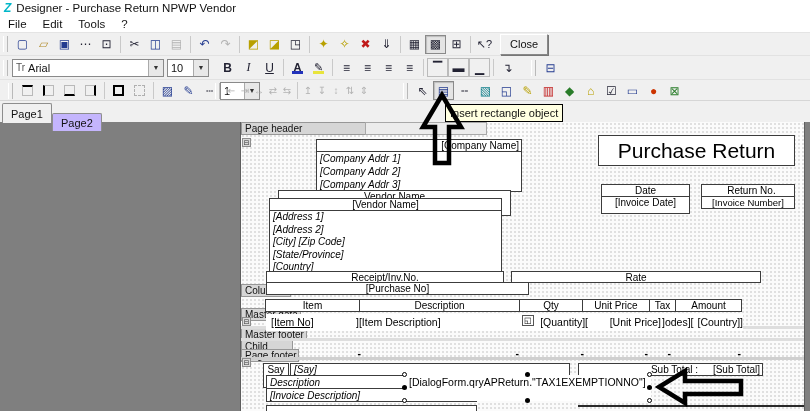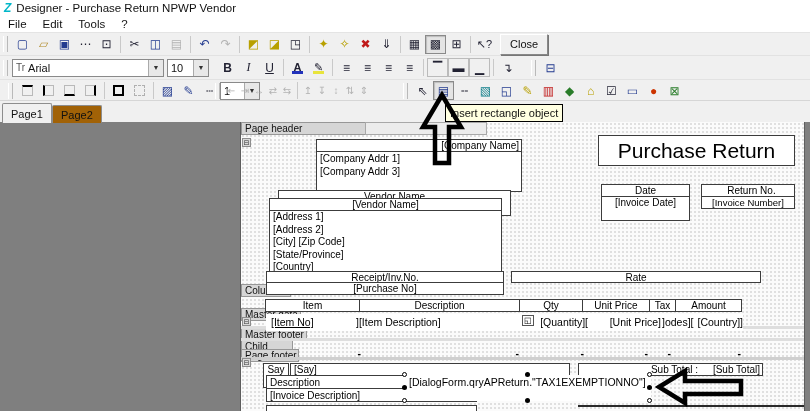--- a/index.html
+++ b/index.html
@@ -39,30 +39,30 @@
   .frm.l{border-left:2px solid #000;}
   .frm.b{border-bottom:2px solid #000;}
   .frm.r{border-right:2px solid #000;}
   .frm.all{border:2px solid #000;}
   .frm.none{border:1px dashed #b0b0b0;}
   .boxed{border:1px solid #bbb;}
   
   #tabbar{left:0;top:101px;width:810px;height:21px;background:#f0f0f0;border-bottom:1px solid #9a9a9a;}
   .tab{position:absolute;font-size:11px;color:#111;border:1px solid #8d8d8d;border-bottom:none;border-radius:2px 2px 0 0;padding:0 8px;display:flex;align-items:center;background:#f0f0f0;}
   .tab.active{left:2px;top:2px;height:19px;z-index:2;}
-  .tab.inactive{left:52px;top:4px;height:17px;background:#a16207;z-index:1;}
+  .tab.inactive{left:52px;top:12px;height:17px;background:#c4b5fd;z-index:1;}
   
   #design{left:0;top:122px;width:810px;height:289px;background:#7f7f7f;}
   #canvas{position:absolute;left:240px;top:0;width:563px;height:289px;background:#fbfbfb;background-image:radial-gradient(#e0e0e0 0.8px,transparent 0.8px);background-size:4px 4px;border-left:1px solid #5d5d5d;border-right:1px solid #5d5d5d;overflow:hidden;}
   .bandlbl{position:absolute;background:#d6d6d6;border:1px solid #979797;font-size:10px;color:#111;line-height:11px;padding:0 0 0 3px;white-space:nowrap;overflow:hidden;box-sizing:border-box;z-index:1;height:13px;}
   .expand{position:absolute;width:9px;height:9px;background:#d9d9d9;border:1px solid #8d8d8d;font-size:7px;line-height:7px;text-align:center;color:#333;z-index:3;box-sizing:border-box;}
   .obj{position:absolute;background:#fff;border:1px solid #3c3c3c;box-sizing:border-box;font-size:10px;color:#000;z-index:2;overflow:hidden;white-space:nowrap;}
   .obj.center{text-align:center;}
   .obj.right{text-align:right;padding-right:2px;}
-  .obj.left{padding-left:3px;}
+  .obj.left{padding-left:3px;font-style:italic;}
   .strip{position:absolute;left:0;width:563px;background:#dedede;z-index:1;}
   .cellrow{position:absolute;display:flex;z-index:2;}
   .cell{border:1px solid #3c3c3c;background:#fff;font-size:10px;text-align:center;box-sizing:border-box;margin-left:-1px;line-height:12px;overflow:hidden;white-space:nowrap;}
   .freetext{position:absolute;font-size:10.5px;color:#000;white-space:nowrap;z-index:2;}
   .handle{position:absolute;width:5px;height:5px;border-radius:50%;z-index:4;box-sizing:border-box;}
   .handle.solid{background:#000;}
   .handle.hollow{background:#fff;border:1px solid #000;}
   #tooltip{position:absolute;left:445px;top:104px;height:16px;background:#ffffe1;border:1px solid #000;font-size:11px;color:#111;display:flex;align-items:center;padding:0 4px;z-index:40;white-space:nowrap;}
   #annot{position:absolute;left:0;top:0;width:810px;height:411px;z-index:50;pointer-events:none;}
 </style>
@@ -242,42 +242,43 @@
       <div class="bandlbl" style="left:0;top:218px;width:52px;">Child</div>
       <div class="bandlbl" style="left:0;top:227px;width:58px;">Page footer</div>
 
       <div class="strip" style="top:204px;height:3px;"></div>
       <div class="strip" style="top:216px;height:3px;"></div>
       <div class="strip" style="top:235px;height:3px;background:#cfcfcf;"></div>
 
       <div class="obj right" style="left:75px;top:17px;width:206px;height:13px;line-height:12px;">[Company Name]</div>
       <div class="obj left" style="left:75px;top:29px;width:206px;height:41px;line-height:13px;white-space:normal;">
         <div>[Company Addr 1]</div>
+        <div>[Company Addr 2]</div>
         <div>[Company Addr 3]</div>
       </div>
 
       <div class="obj center" style="left:357px;top:13px;width:197px;height:31px;font-size:21px;line-height:29px;">Purchase Return</div>
 
       <div class="obj center" style="left:360px;top:62px;width:89px;height:13px;line-height:12px;">Date</div>
-      <div class="obj center" style="left:360px;top:74px;width:89px;height:25px;line-height:12px;">[Invoice Date]</div>
+      <div class="obj center" style="left:360px;top:74px;width:89px;height:18px;line-height:12px;">[Invoice Date]</div>
       <div class="obj center" style="left:460px;top:62px;width:94px;height:13px;line-height:12px;padding-left:7px;">Return No.</div>
       <div class="obj center" style="left:460px;top:74px;width:94px;height:13px;line-height:12px;font-size:9.5px;">[Invoice Number]</div>
 
       <div class="obj center" style="left:28px;top:68px;width:233px;height:26px;line-height:12px;margin-left:9px;">Vendor Name</div>
       <div class="obj center" style="left:28px;top:76px;width:233px;height:13px;line-height:12px;">[Vendor Name]</div>
       <div class="obj left" style="left:28px;top:88px;width:233px;height:64px;line-height:12.5px;white-space:normal;">
         <div>[Address 1]</div>
         <div>[Address 2]</div>
         <div>[City] [Zip Code]</div>
         <div>[State/Province]</div>
         <div>[Country]</div>
       </div>
 
       <div class="obj center" style="left:25px;top:149px;width:238px;height:12px;line-height:11px;">Receipt/Inv.No.</div>
-      <div class="obj center" style="left:25px;top:160px;width:238px;height:13px;line-height:12px;">[Purchase No]</div>
+      <div class="obj center" style="left:25px;top:160px;width:263px;height:13px;line-height:12px;">[Purchase No]</div>
       <div class="obj center" style="left:270px;top:149px;width:250px;height:12px;line-height:11px;">Rate</div>
 
       <div class="cellrow" style="left:25px;top:177px;height:13px;">
         <span class="cell" style="width:95px;">Item</span>
         <span class="cell" style="width:161px;">Description</span>
         <span class="cell" style="width:64px;">Qty</span>
         <span class="cell" style="width:68px;">Unit Price</span>
         <span class="cell" style="width:27px;">Tax</span>
         <span class="cell" style="width:67px;">Amount</span>
       </div>

